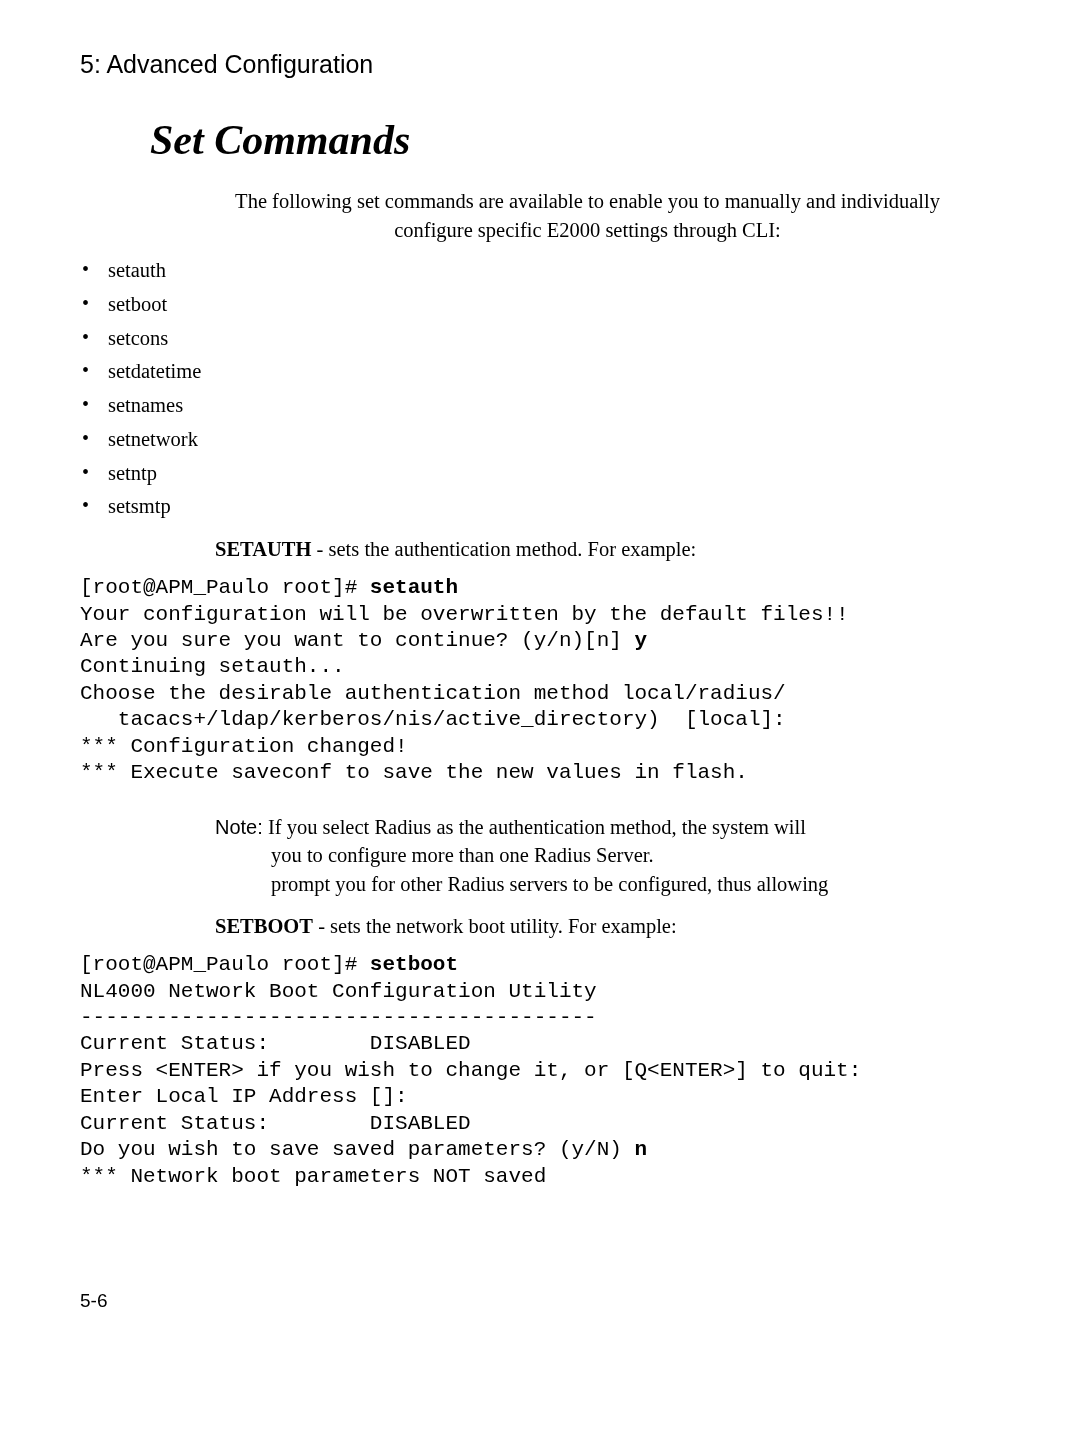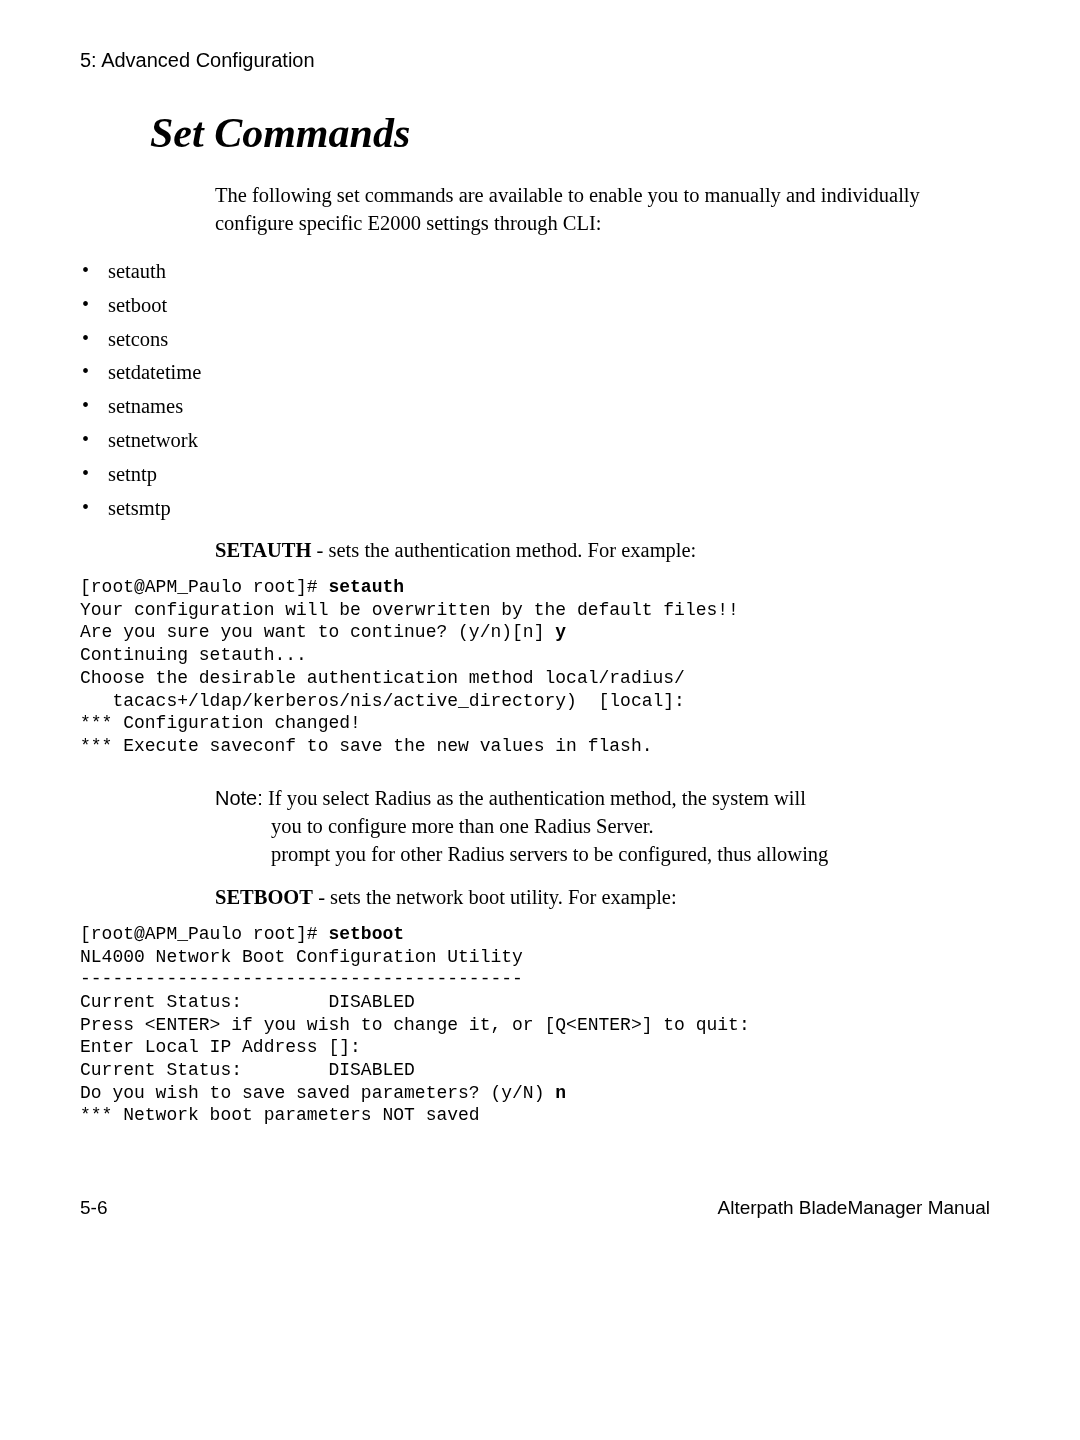--- a/index.html
+++ b/index.html
@@ -8,41 +8,42 @@
       color: #000;
       background: #fff;
       margin: 0;
       padding: 47px 80px 47px 80px;
       width: 1080px;
       box-sizing: border-box;
       line-height: 1.38;
     }
     .chapter-title {
       font-family: Arial, Helvetica, sans-serif;
-      font-size: 20px;
+      font-size: 25px;
       font-weight: 400;
       margin-bottom: 30px;
       margin-top: 0;
     }
     .section-heading {
       font-family: "Times New Roman", Times, serif;
       font-size: 42px;
       font-weight: bold;
       font-style: italic;
       margin-left: 70px;
       margin-bottom: 18px;
       margin-top: 16px;
     }
     .body-text {
       margin-left: 135px;
       margin-right: 40px;
       margin-bottom: 10px;
     }
     .intro-para {
-      margin-bottom: 20px;
+      margin-bottom: 12px;
+      text-align: center;
     }
     .bullets {
       list-style: none;
       padding: 0;
       margin: 0 0 14px 0;
     }
     .bullets li {
       position: relative;
       padding-left: 28px;
       margin-bottom: 5.5px;
@@ -56,21 +57,21 @@
     }
     .cmd-heading {
       margin-top: 14px;
       margin-bottom: 12px;
     }
     .cmd-heading .cmd-name {
       font-weight: bold;
     }
     .code-block {
       font-family: "Courier New", Courier, monospace;
-      font-size: 18px;
+      font-size: 21px;
       white-space: pre;
       margin-left: 0;
       margin-right: 0;
       margin-top: 6px;
       margin-bottom: 6px;
       line-height: 1.26;
     }
     .code-block .mono-bold {
       font-weight: bold;
     }
@@ -90,21 +91,21 @@
     }
     .note-continuation {
       display: block;
       margin-left: 56px;
     }
     .footer {
       display: flex;
       justify-content: space-between;
       font-family: Arial, Helvetica, sans-serif;
       font-size: 19px;
-      margin-top: 68px;
+      margin-top: 98px;
       padding-right: 10px;
     }
   </style>
 </head>
 <body>
 
 <div class="chapter-title">5: Advanced Configuration</div>
 
 <div class="section-heading">Set Commands</div>
 
@@ -149,14 +150,13 @@
 <span>-----------------------------------------</span>
 <span>Current Status:        DISABLED</span>
 <span>Press &lt;ENTER&gt; if you wish to change it, or [Q&lt;ENTER&gt;] to quit:</span>
 <span>Enter Local IP Address []:</span>
 <span>Current Status:        DISABLED</span>
 <span>Do you wish to save saved parameters? (y/N) </span><span class="mono-bold">n</span>
 <span>*** Network boot parameters NOT saved</span></div>
 
 <div class="footer">
   <span>5-6</span>
-  <span>Alterpath BladeManager Manual</span>
 </div>
 
 </body></html>

